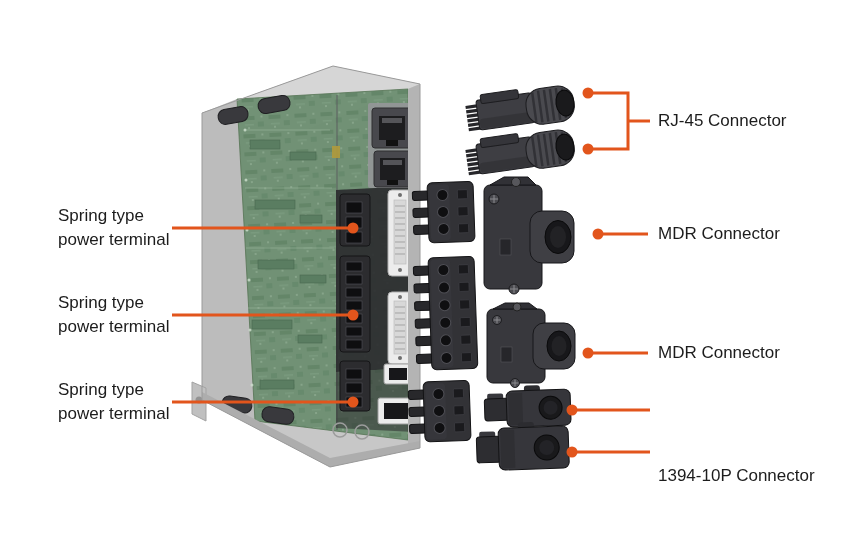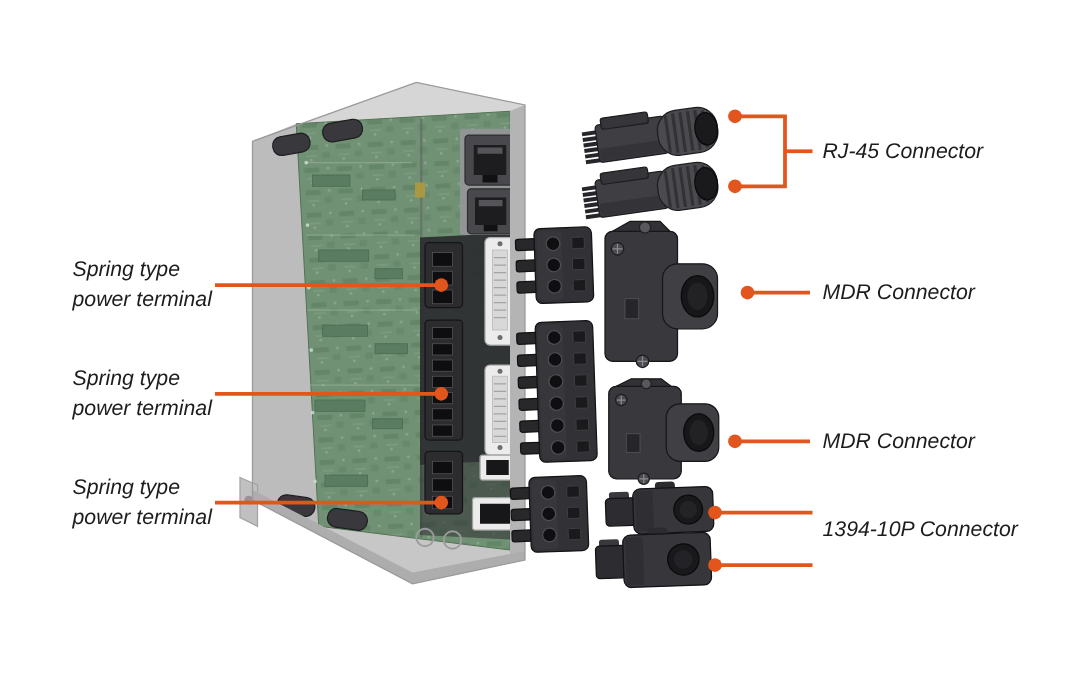--- a/index.html
+++ b/index.html
@@ -1,19 +1,19 @@
 <!DOCTYPE html>
 <html style="--accent: #e2551c; --text: #1c1c1c; --background: #ffffff; --pcb-green: #6f9073; --housing-gray: #c7c7c7; --connector-dark: #333337; --white-connector: #ececec;"><head>
 <meta charset="utf-8">
 <style>
   html,body{margin:0;padding:0;background:var(--background,#fff);}
   .stage{position:relative;width:860px;height:540px;overflow:hidden;
          font-family:"Liberation Sans",sans-serif;background:var(--background,#fff);}
   .stage svg{position:absolute;left:0;top:0;}
-  .lbl{position:absolute;font-size:17px;line-height:24px;color:var(--text,#1c1c1c);white-space:nowrap;font-style:italic;}
+  .lbl{position:absolute;font-size:17px;line-height:24px;color:var(--text,#1c1c1c);white-space:nowrap;}
   .accent-line{stroke:var(--accent,#e2551c);stroke-width:3;fill:none;}
   .accent-dot{fill:var(--accent,#e2551c);}
   .pcb-fill{fill:var(--pcb-green,#6f9073);}
   .housing-fill{fill:var(--housing-gray,#c7c7c7);}
   .white-fill{fill:var(--white-connector,#ececec);}
 </style>
 </head>
 <body>
 
 <div class="stage">
@@ -304,15 +304,15 @@
     <div>power terminal</div>
   </div>
   <div class="lbl" style="left:58px;top:378px">
     <div>Spring type</div>
     <div>power terminal</div>
   </div>
 
   <div class="lbl" style="left:658px;top:109px">RJ-45 Connector</div>
   <div class="lbl" style="left:658px;top:222px">MDR Connector</div>
   <div class="lbl" style="left:658px;top:341px">MDR Connector</div>
-  <div class="lbl" style="left:658px;top:412px">1394-10P Connector</div>
+  <div class="lbl" style="left:658px;top:464px">1394-10P Connector</div>
 
 </div>
 
 </body></html>

